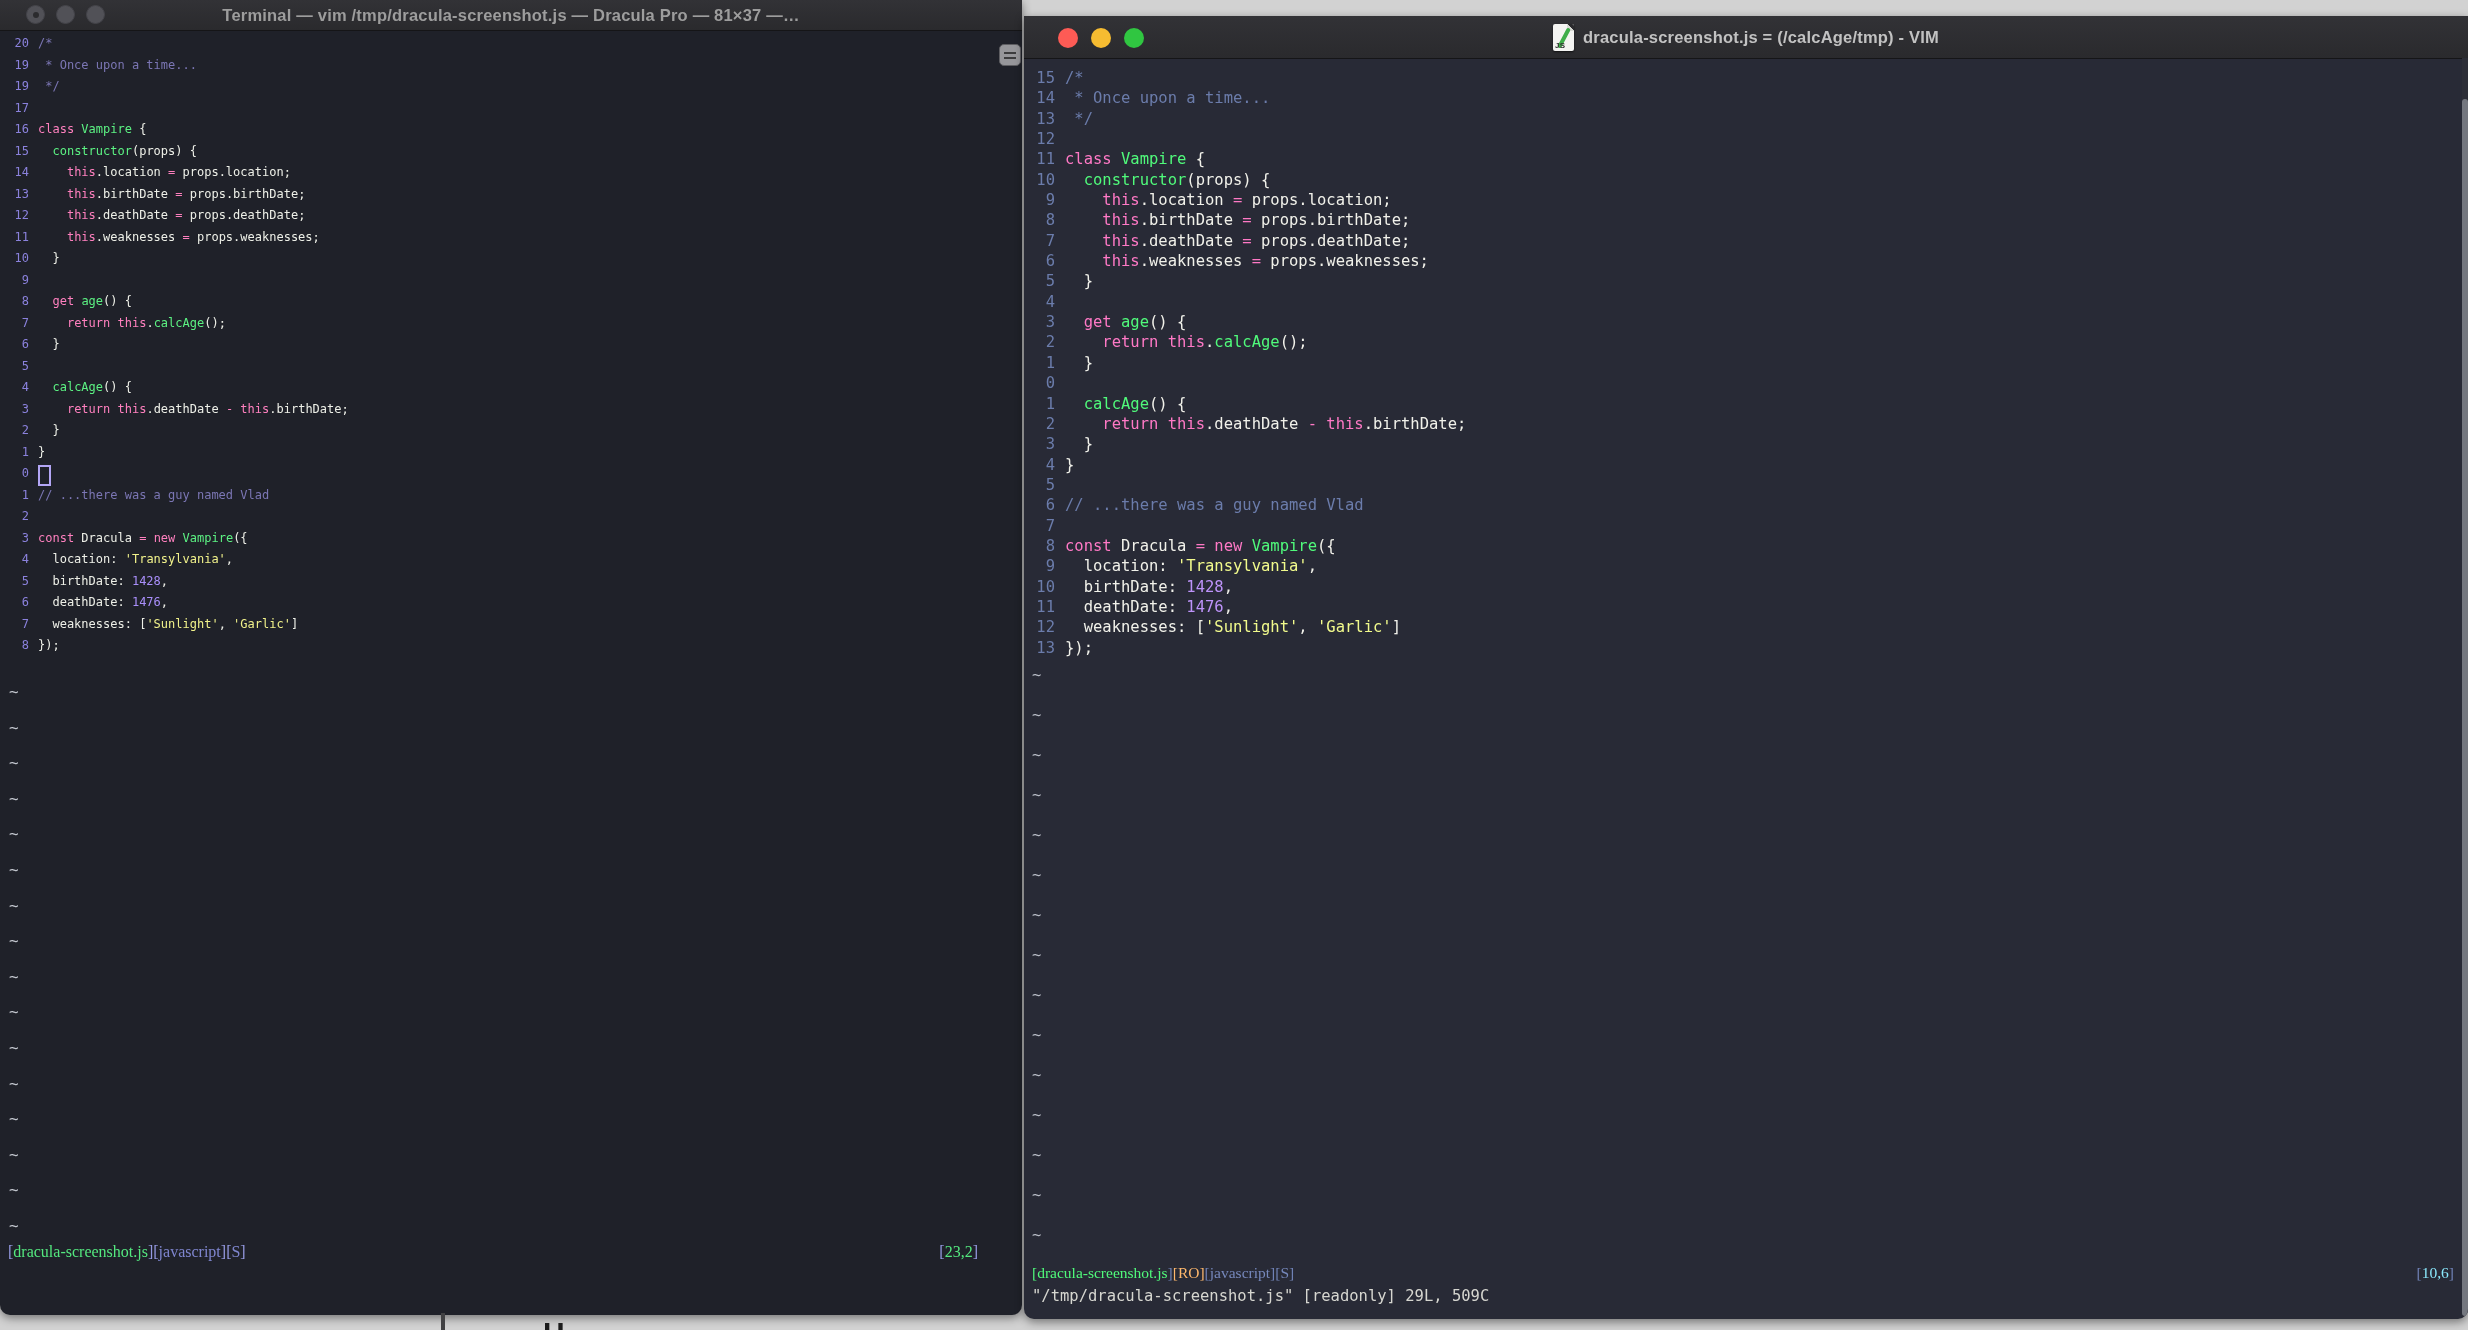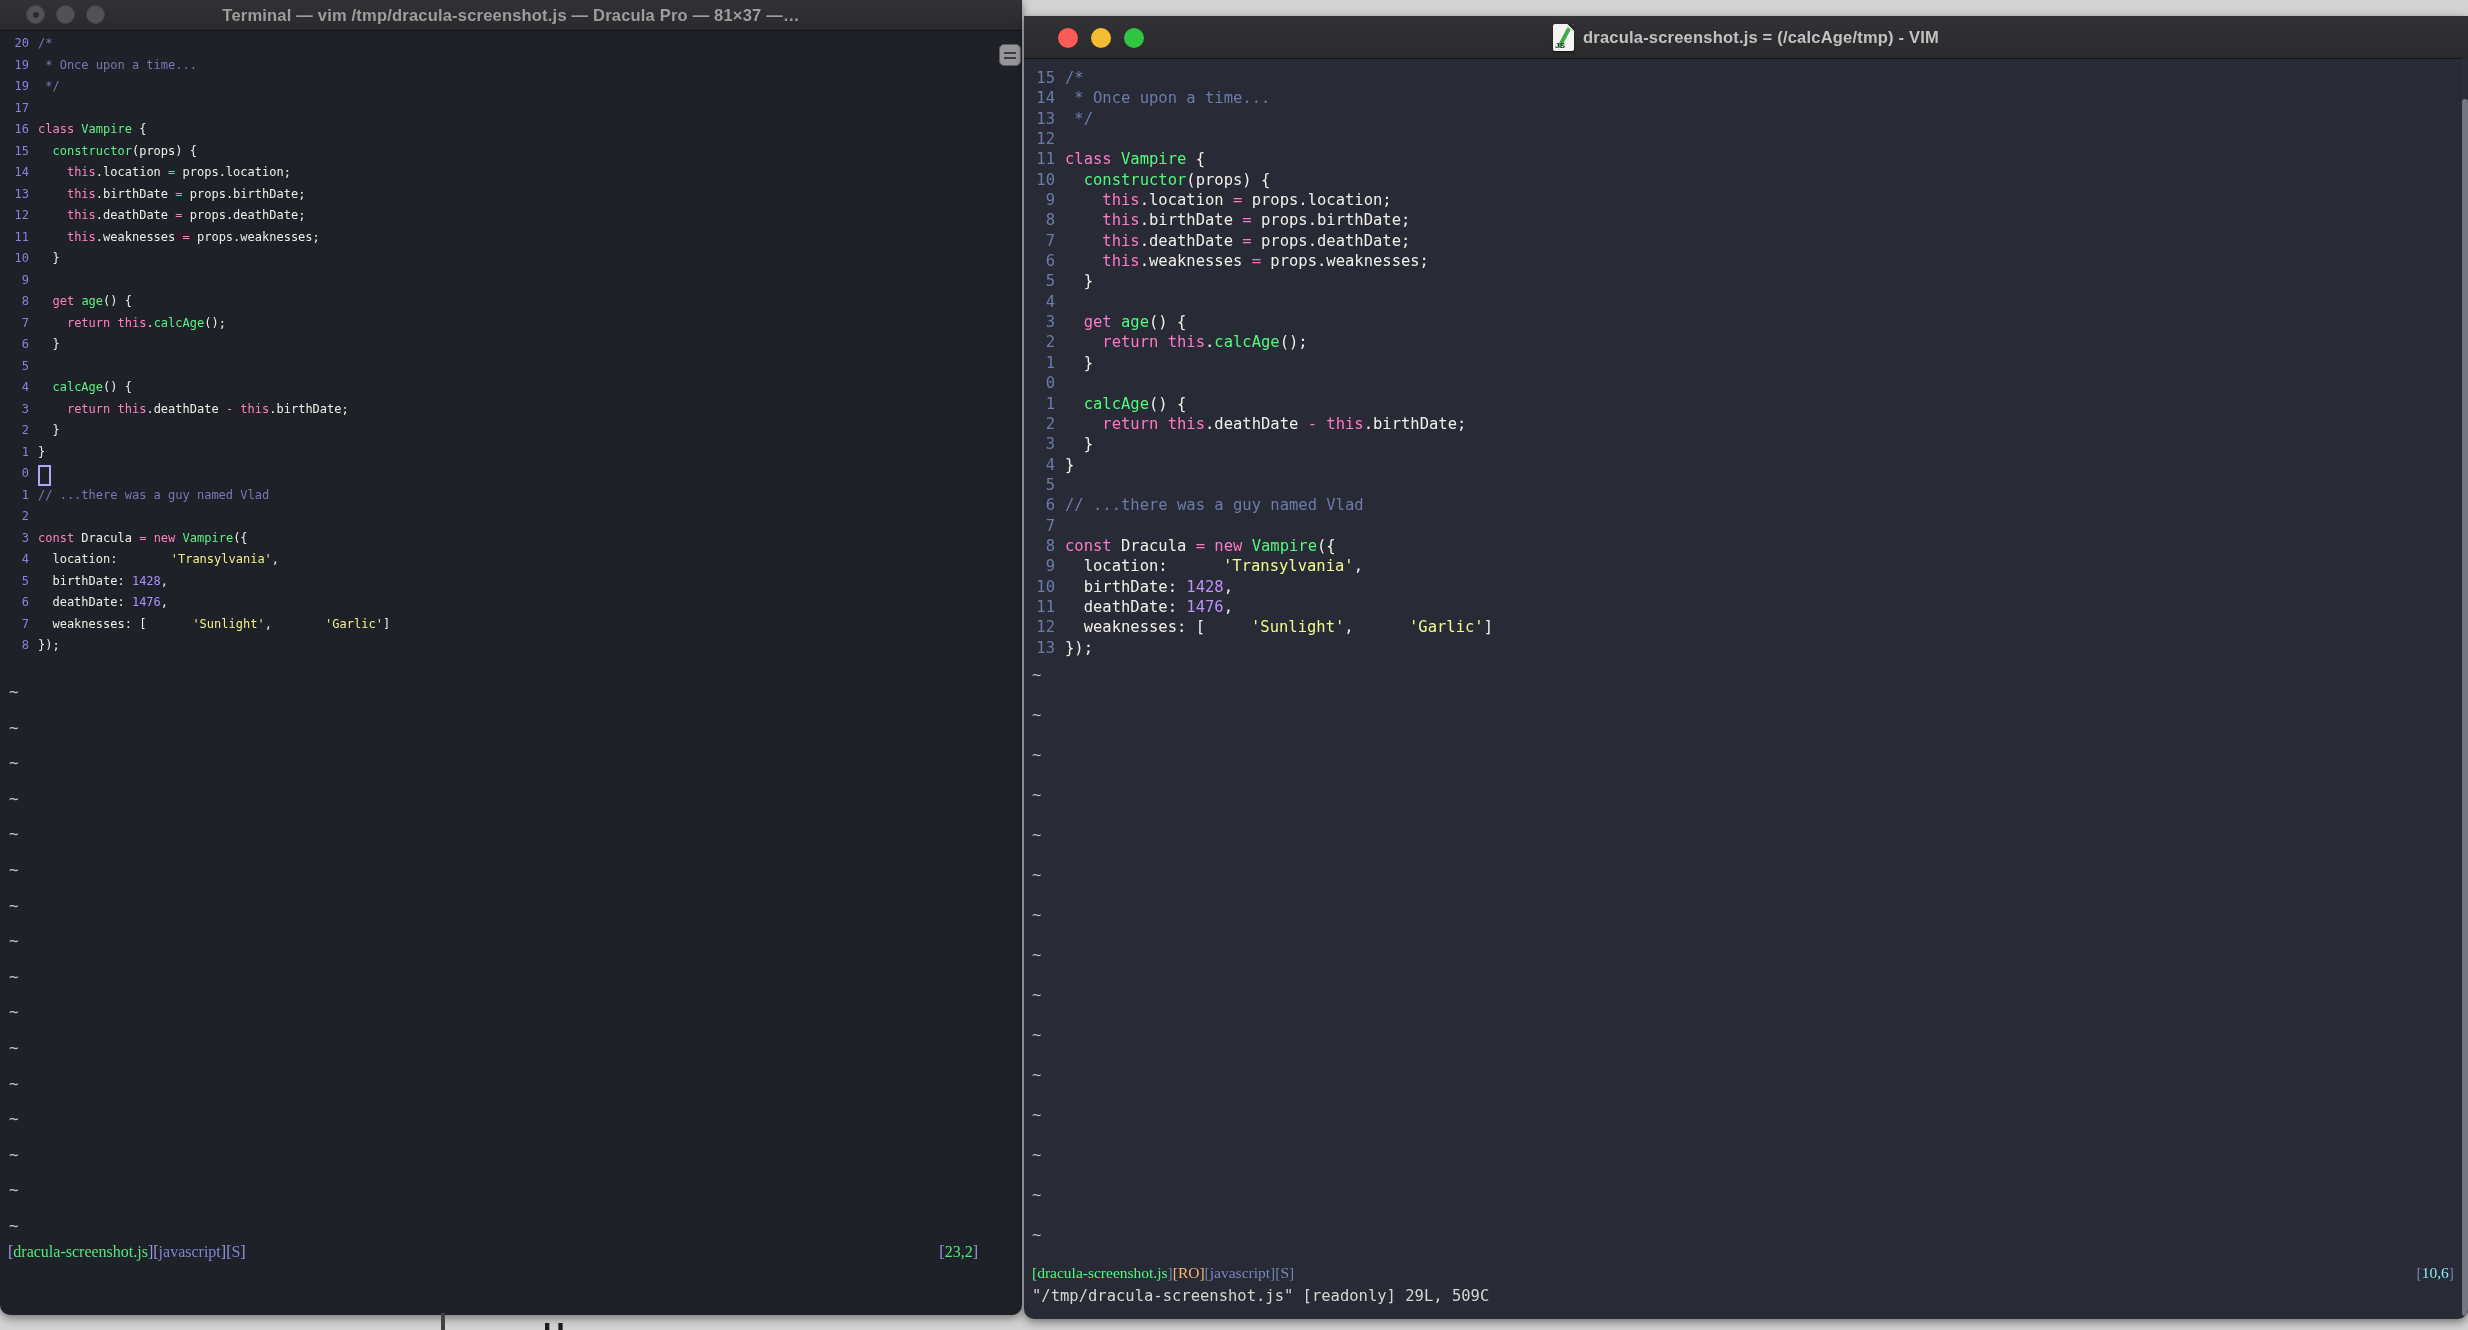--- a/index.html
+++ b/index.html
@@ -46,21 +46,21 @@
   #code-right .row{height:20.35px;line-height:20.35px;}
   .row{display:flex;}
   .row span{white-space:pre;}
   .ln{display:inline-block;text-align:right;color:var(--ln);}
   #code-left .ln{width:28px;margin-right:9px;}
   #code-right .ln{width:31px;margin-right:10px;}
   .tok-p{color:var(--fg);}
   .tok-c{color:var(--cm);}
   .tok-k{color:var(--kw);}
   .tok-f{color:var(--fn);}
-  .tok-s{color:var(--st);margin-left:46px;}
+  .tok-s{color:var(--st);}
   .tok-d{color:var(--nm);}
   .tok-cursor{display:inline-block;width:9px;height:17px;border:2px solid var(--cur);
     transform:translateY(2px);}
   .tildes{position:absolute;font-family:"DejaVu Sans Mono",monospace;color:var(--tl);}
   #tildes-left{left:9px;top:682px;font-size:16px;}
   #tildes-right{left:8px;top:650px;font-size:15.5px;}
   #tildes-left div{height:35.6px;}
   #tildes-right div{height:40px;}
   
   .statusline{position:absolute;display:flex;justify-content:space-between;

